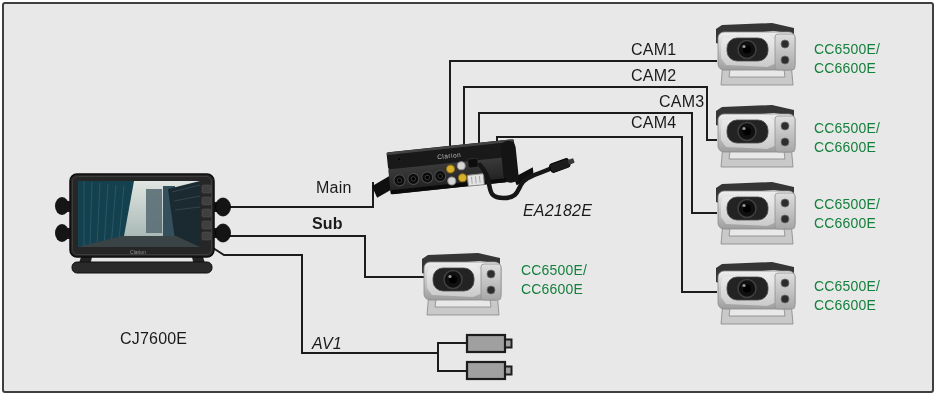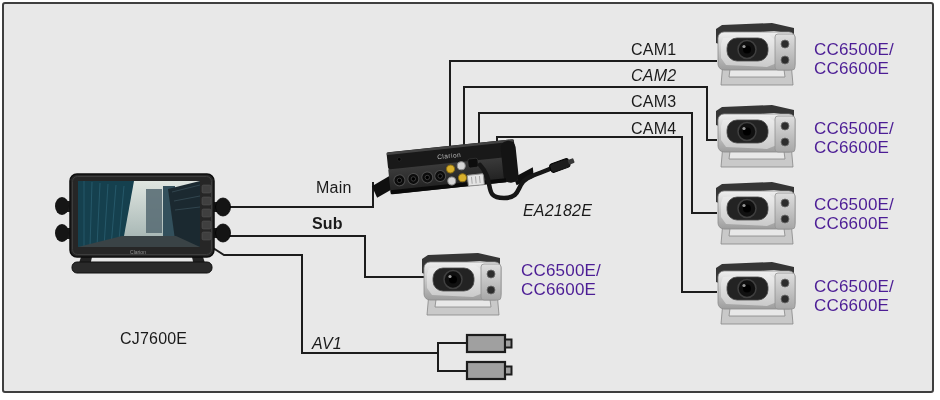--- a/index.html
+++ b/index.html
@@ -2,21 +2,21 @@
 <html><head>
 <meta charset="utf-8">
 <style>
   html,body{margin:0;padding:0;background:#ffffff;font-family:"Liberation Sans",sans-serif;}
   .stage{position:relative;width:940px;height:400px;background:#ffffff;overflow:hidden;}
   .panel{position:absolute;left:2px;top:2px;width:928px;height:387px;background:#e8e8e8;
          border:2px solid #3f3f3f;border-radius:3px;}
   .canvas{position:absolute;left:-4px;top:-4px;}
   .lbl{position:absolute;color:#1a1a1a;font-size:16px;line-height:1.15;white-space:nowrap;
        letter-spacing:0.2px;}
-  .model{position:absolute;color:#4c1d95;font-size:17px;line-height:19px;white-space:nowrap;
+  .model{position:absolute;color:#15803d;font-size:14px;line-height:19px;white-space:nowrap;
        letter-spacing:0.2px;}
 </style>
 </head>
 <body>
 
 <div class="stage">
   <div class="panel">
 
     <svg class="canvas" width="940" height="400" viewBox="0 0 940 400" xmlns="http://www.w3.org/2000/svg">
       <defs>
@@ -158,23 +158,23 @@
         <rect x="467" y="362" width="38" height="17"></rect>
         <rect x="505" y="366.5" width="6.5" height="8" stroke-width="2"></rect>
       </g>
     </svg>
 
     <div class="lbl" style="left:312px;top:175px;">Main</div>
     <div class="lbl" style="left:308px;top:211px;font-weight:bold;">Sub</div>
     <div class="lbl" style="left:308px;top:331px;font-style:italic;">AV1</div>
 
     <div class="lbl" style="left:627px;top:37px;">CAM1</div>
-    <div class="lbl" style="left:627px;top:63px;font-style:italic;">CAM2</div>
-    <div class="lbl" style="left:627px;top:89px;">CAM3</div>
-    <div class="lbl" style="left:627px;top:116px;">CAM4</div>
+    <div class="lbl" style="left:627px;top:63px;">CAM2</div>
+    <div class="lbl" style="left:655px;top:89px;">CAM3</div>
+    <div class="lbl" style="left:627px;top:110px;">CAM4</div>
 
     <div class="model" style="left:810px;top:36px;">
       <div>CC6500E/</div>
       <div>CC6600E</div>
     </div>
     <div class="model" style="left:810px;top:115px;">
       <div>CC6500E/</div>
       <div>CC6600E</div>
     </div>
     <div class="model" style="left:810px;top:191px;">

